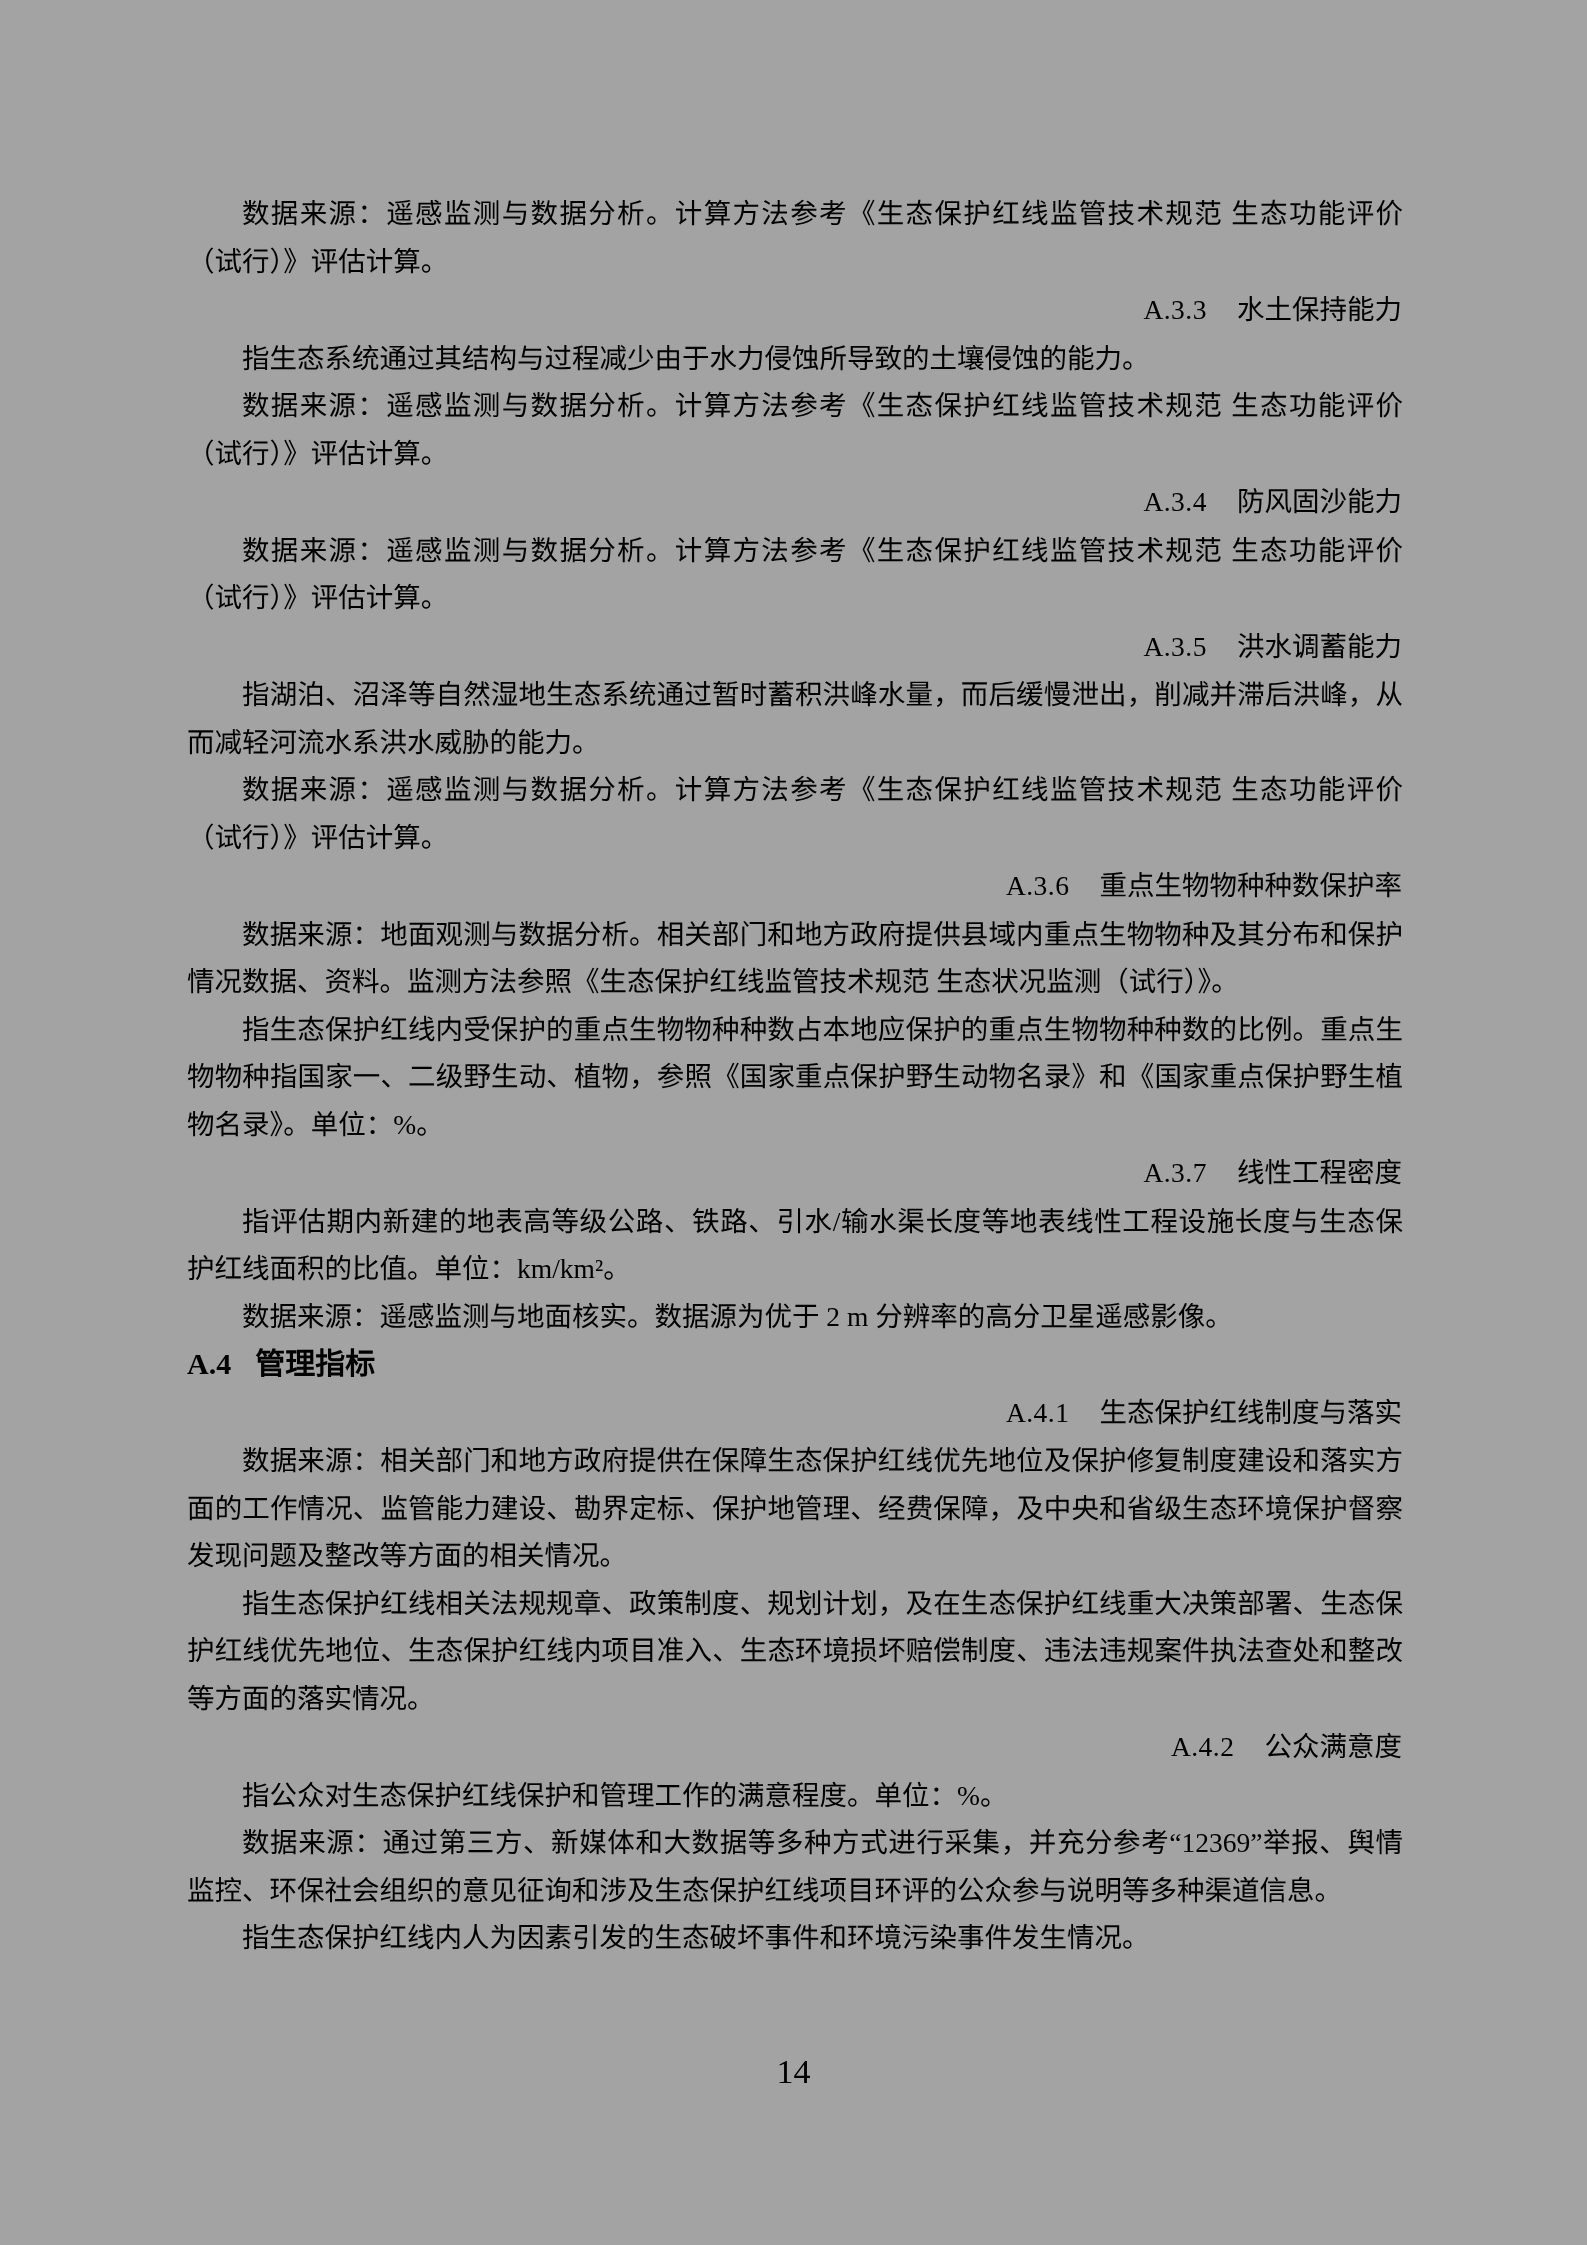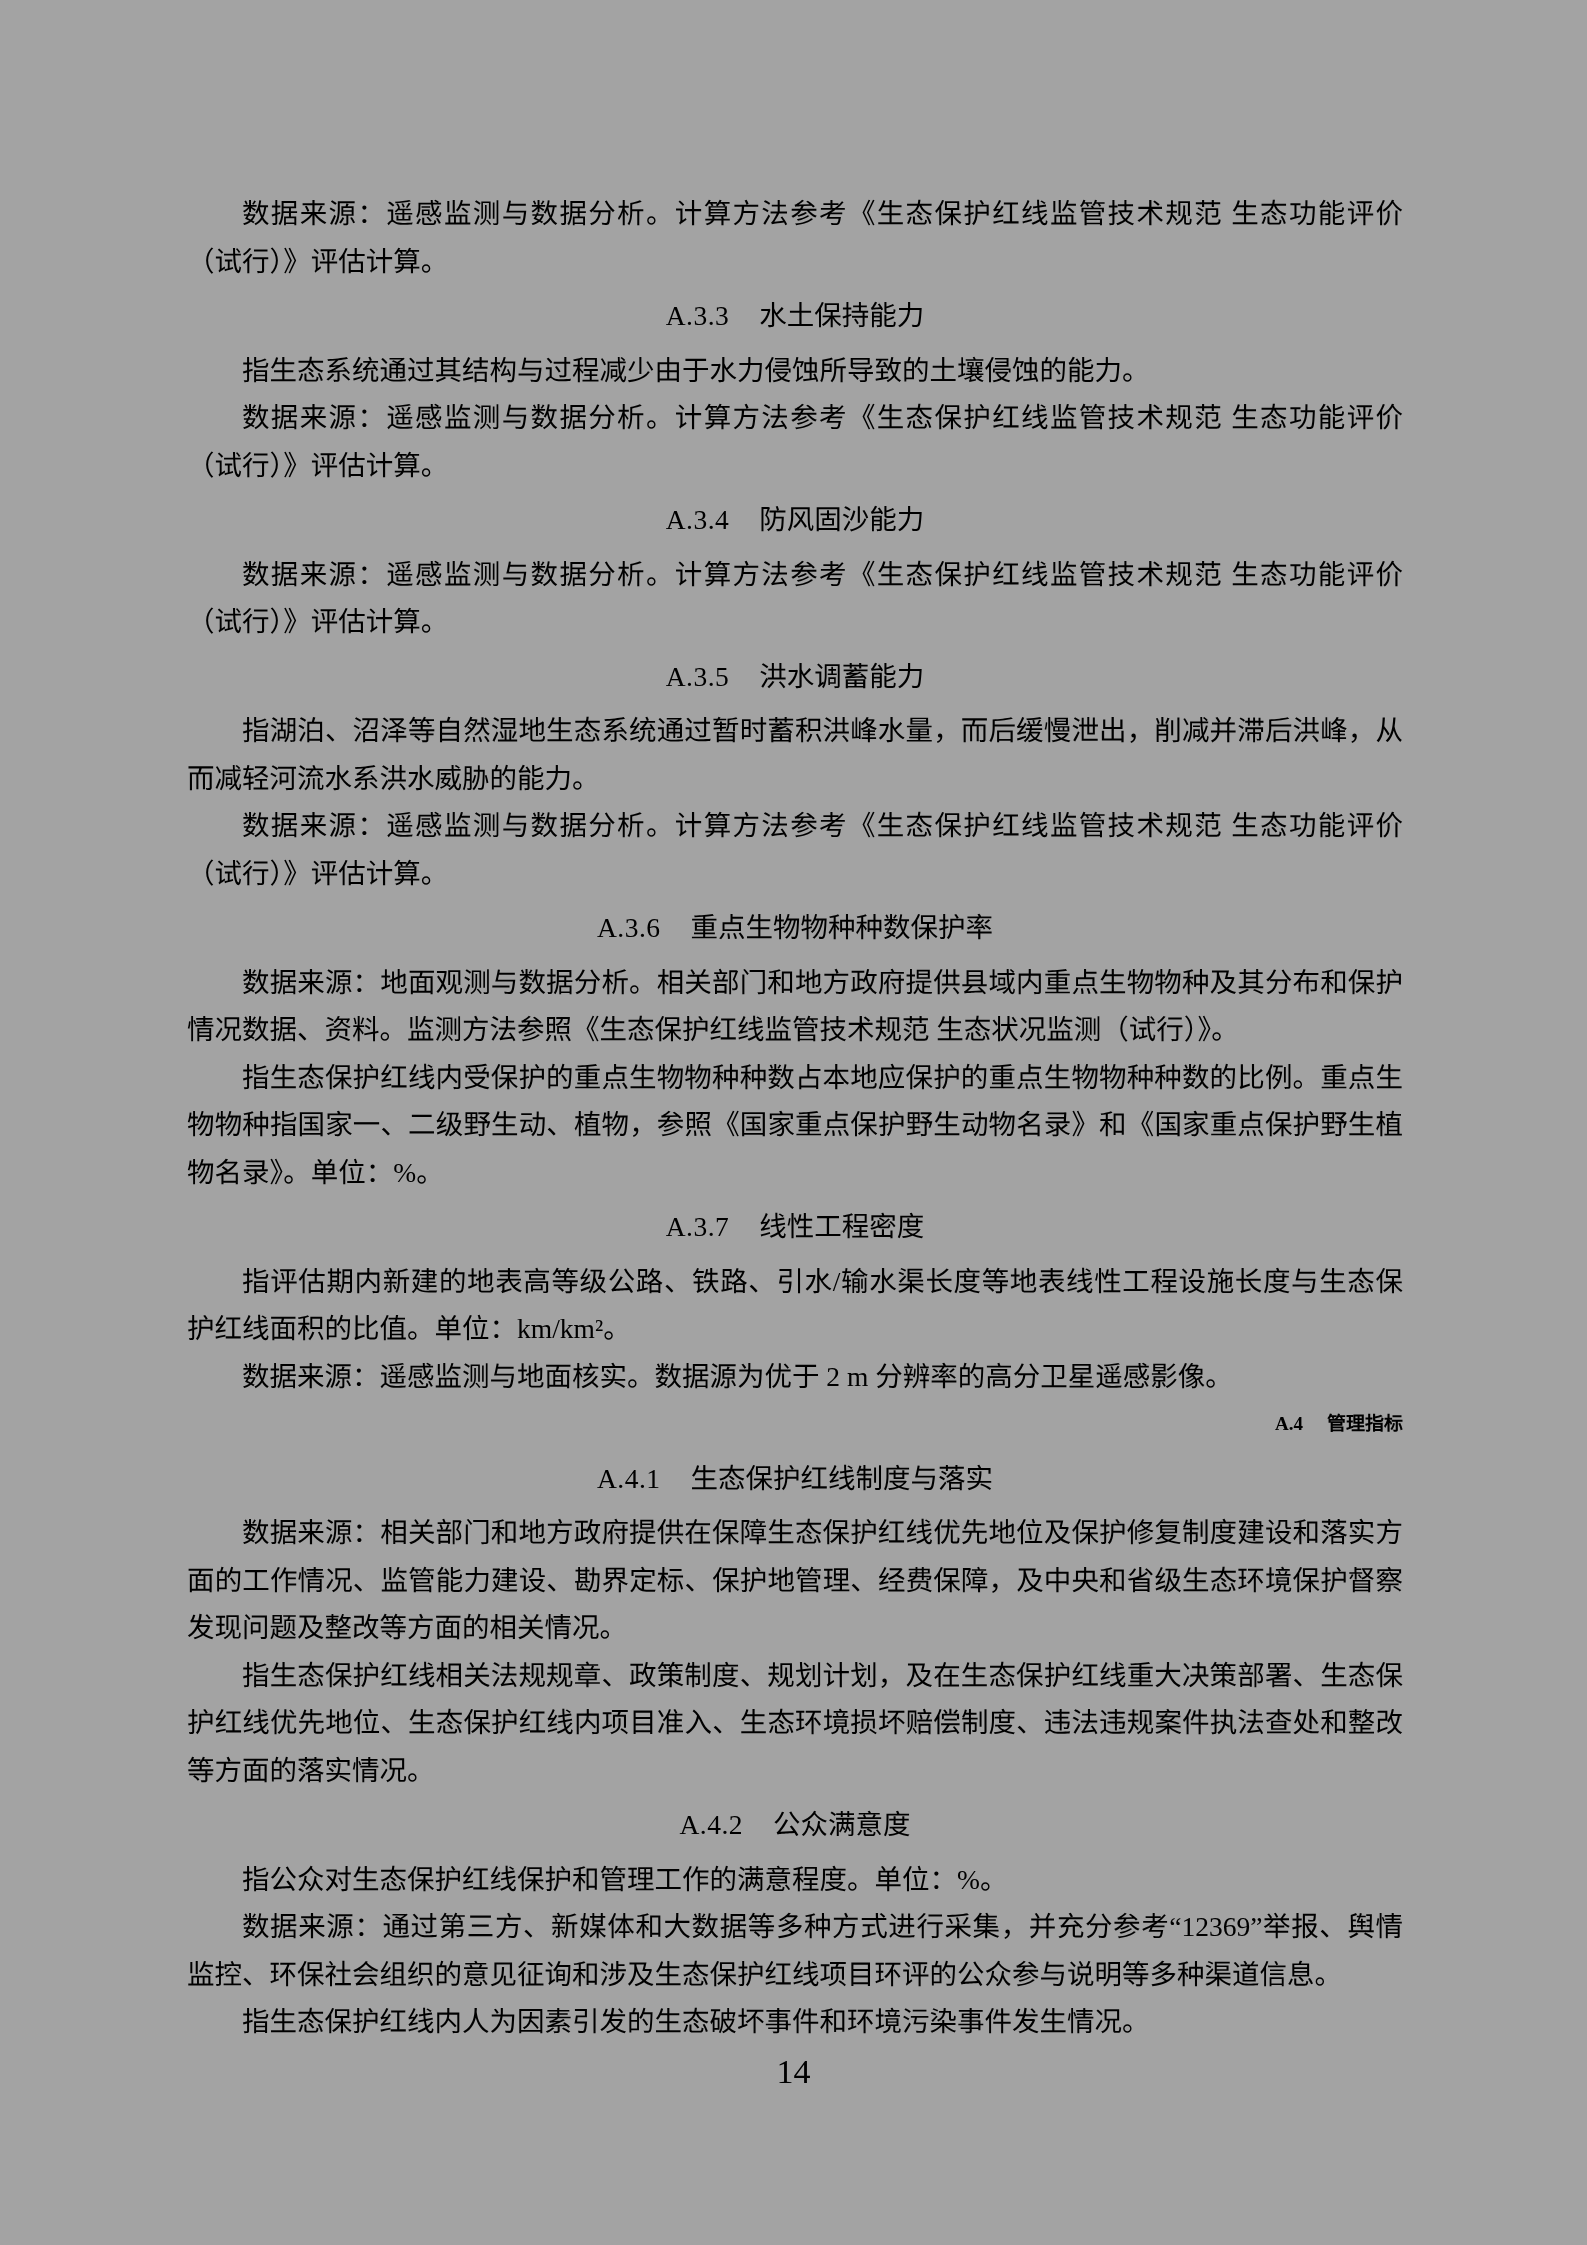--- a/index.html
+++ b/index.html
@@ -19,33 +19,33 @@
     width: 1216px;
     font-size: 27.5px;
     line-height: 47.5px;
     text-align: justify;
   }
   .para {
     margin: 0;
     text-indent: 2em;
   }
   .h3 {
-    margin: 7px;
+    margin: 1px;
     font-size: 27.5px;
     font-weight: normal;
     line-height: 47.5px;
-    text-align: center;
+    text-align: right;
   }
   .h3 .hnum { letter-spacing: 0.5px; margin-right: 30px; }
   .h2 {
     margin: 0;
-    font-size: 19px;
+    font-size: 30px;
     font-weight: bold;
     line-height: 47.5px;
-    text-align: right;
+    text-align: left;
   }
   .h2 .hnum {
     font-family: "Liberation Serif", "DejaVu Serif", serif;
     margin-right: 24px;
   }
   .h2 .htitle {
     font-family: "Liberation Sans", "DejaVu Sans", sans-serif;
   }
   .pagenum {
     position: absolute;

